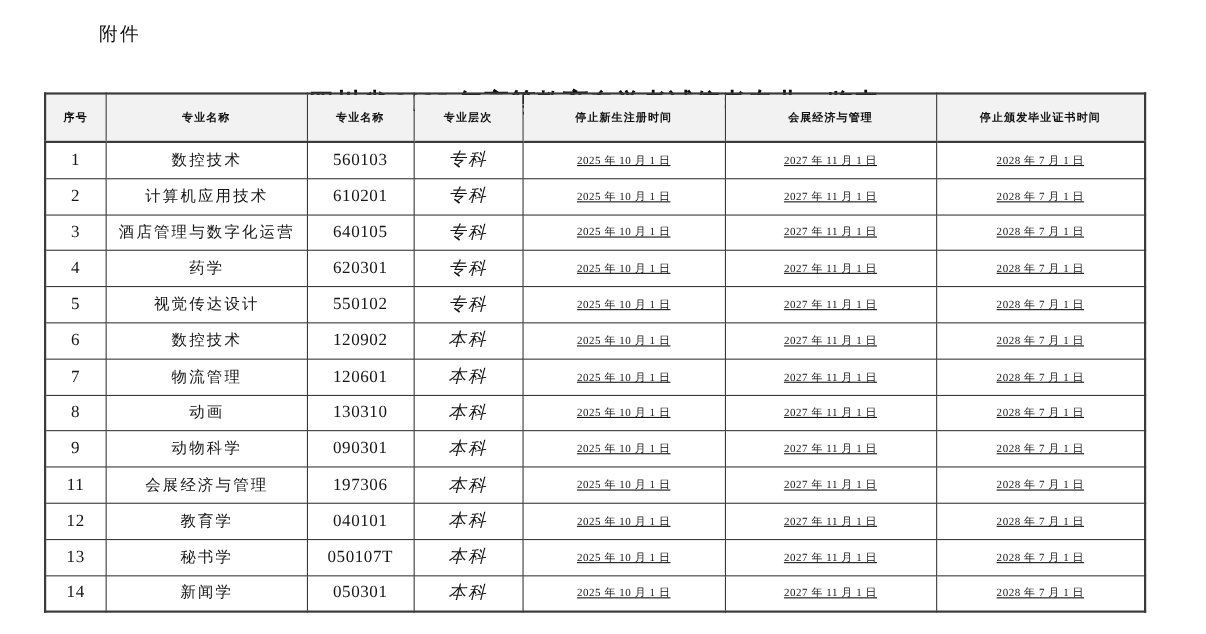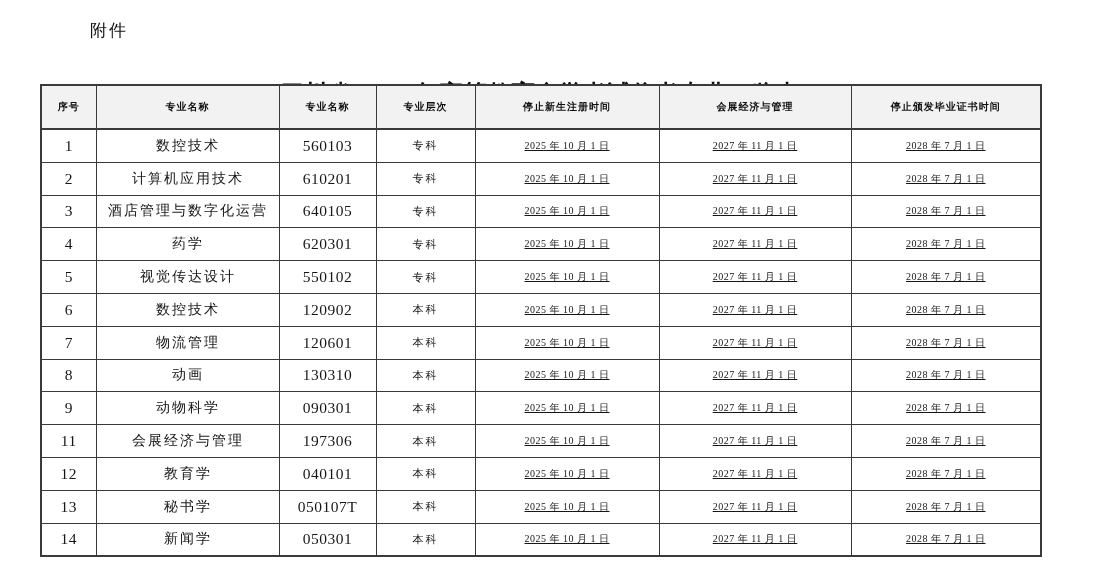--- a/index.html
+++ b/index.html
@@ -48,21 +48,21 @@
   }
   .majors tbody td{
     height:29.8px;
     font-size:15.5px;text-align:center;vertical-align:middle;
     font-family:"Liberation Serif", serif;color:var(--text);
     letter-spacing:0.5px;
   }
   .majors tbody td.cell-name{
     text-align:center;padding-left:2px;letter-spacing:2px;font-size:14px;
   }
-  .majors tbody td.cell-level{letter-spacing:2px;font-size:11px;}
+  .majors tbody td.cell-level{letter-spacing:2px;font-size:16px;font-style:italic;}
   .majors tbody td.cell-date{font-size:10px;text-decoration:underline;}
 </style>
 </head>
 <body>
 
 <div class="attachment">附件</div>
 
 <div class="doc-title">四川省 2025 年高等教育自学考试停考专业一览表</div>
 
 <table class="majors">

